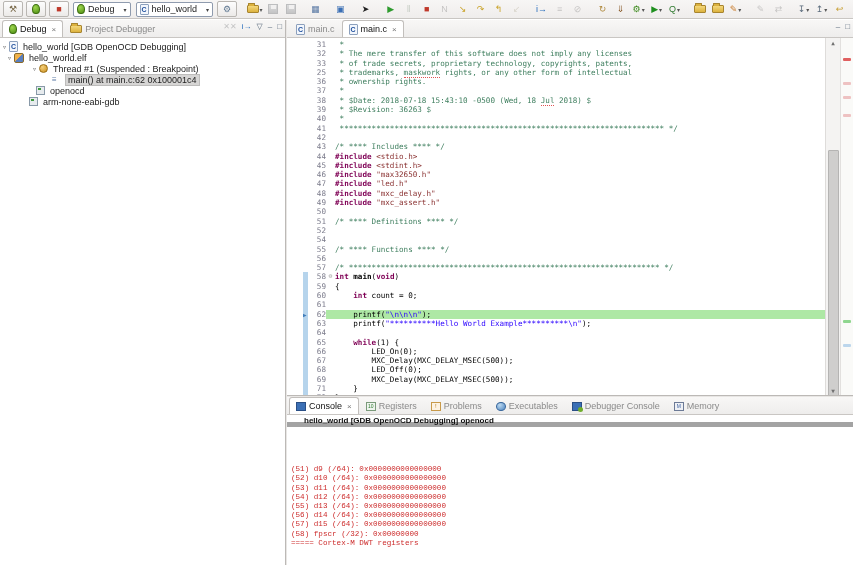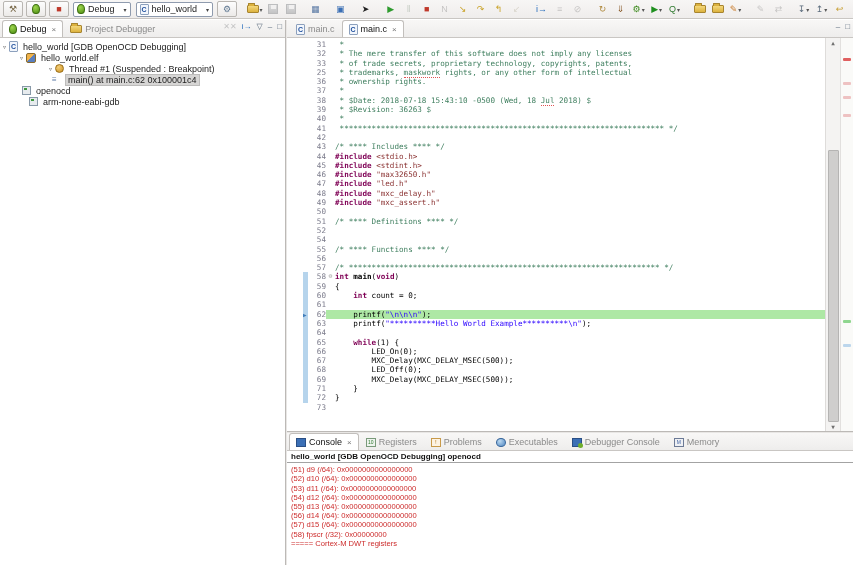--- a/index.html
+++ b/index.html
@@ -83,22 +83,22 @@
   .scrollbar { position:absolute; right:13px; top:0; width:15px; height:100%; background:#f4f3f2; border-left:1px solid #dedcda; }
   .sb-arrow { position:absolute; left:0; width:100%; text-align:center; font-size:6px; color:#707070; }
   .sb-thumb { position:absolute; left:2px; width:11px; background:#cfcecd; border:1px solid #b5b4b3; border-radius:1px; }
   .overview { position:absolute; right:0; top:0; width:13px; height:100%; background:#fafaf8; border-left:1px solid #e2e0de; }
   .ov-mark { position:absolute; left:2px; width:8px; height:3px; border-radius:1px; }
 
   
   .hdiv { height:2px; background:#e8e6e4; border-top:1px solid #bcb9b6; }
   .console-pane { flex:1; display:flex; flex-direction:column; background:#fff; }
   .ctab-ico { display:inline-flex; width:10px; height:9px; }
-  .console-title { height:12px; font-size:8px; font-weight:bold; color:#111; padding:1px 0 0 4px; border-bottom:1px solid #a3a3a3; }
-  .console-lines { flex:1; padding:2px 0 17px 4px; font-family:Liberation Sans, sans-serif; font-size:7.6px; line-height:9.2px; white-space:pre; }
+  .console-title { height:12px; font-size:8px; font-weight:bold; color:#111; padding:1px 0 0 17px; border-bottom:5px solid #a3a3a3; }
+  .console-lines { flex:1; padding:2px 0 17px 4px; font-family:Liberation Mono, monospace; font-size:7.6px; line-height:9.2px; white-space:pre;margin-top:36px; }
   .icn-console { background:#3b6fb5; border:1px solid #2a4f85; }
   .icn-registers { background:#eef4ee; border:1px solid #7a9a7a; color:#2f7a2f; font-size:5px; display:flex; align-items:center; justify-content:center; }
   .icn-problems { background:#fdf3e3; border:1px solid #c89a4a; color:#b07818; font-size:6px; display:flex; align-items:center; justify-content:center; }
   .icn-executables { border-radius:50%; background:radial-gradient(circle at 35% 30%, #bcd9f0, #4f86c2); border:1px solid #33639a; }
   .icn-debugger-console { background:#3b6fb5; border:1px solid #2a4f85; position:relative; }
   .icn-debugger-console::after { content:""; position:absolute; right:-2px; bottom:-2px; width:5px; height:5px; border-radius:50%; background:#6fae2c; }
   .icn-memory { background:#eef0f4; border:1px solid #6c7a96; color:#3b5fa0; font-size:5px; display:flex; align-items:center; justify-content:center; }
 </style>
 </head>
 <body>
@@ -262,42 +262,42 @@
           </span>
         </div>
       <div class="tree" id="debug-tree">
           <div class="trow" style="">
             <span class="exp">▿</span>
             <span class="ticon">
               <span class="cfile">C</span>
             </span>
             <span class="tlabel">hello_world [GDB OpenOCD Debugging]</span>
           </div>
-          <div class="trow" style="padding-left: 17px;">
+          <div class="trow" style="padding-left: 5px;">
             <span class="exp">▿</span>
             <span class="ticon">
               <span class="elfico"></span>
             </span>
             <span class="tlabel">hello_world.elf</span>
           </div>
-          <div class="trow" style="padding-left: 46px;">
+          <div class="trow" style="padding-left: 30px;">
             <span class="exp">▿</span>
             <span class="ticon">
               <span class="thrico"></span>
             </span>
             <span class="tlabel">Thread #1 (Suspended : Breakpoint)</span>
           </div>
           <div class="trow sel" style="padding-left: 43px;">
             <span class="exp"></span>
             <span class="ticon">
               <span class="frameico">≡</span>
             </span>
             <span class="tlabel">main() at main.c:62 0x100001c4</span>
           </div>
-          <div class="trow" style="padding-left: 13px;">
+          <div class="trow" style="padding-left: 27px;">
             <span class="exp"></span>
             <span class="ticon">
               <span class="procico"></span>
             </span>
             <span class="tlabel">openocd</span>
           </div>
           <div class="trow" style="padding-left: 20px;">
             <span class="exp"></span>
             <span class="ticon">
               <span class="procico"></span>

